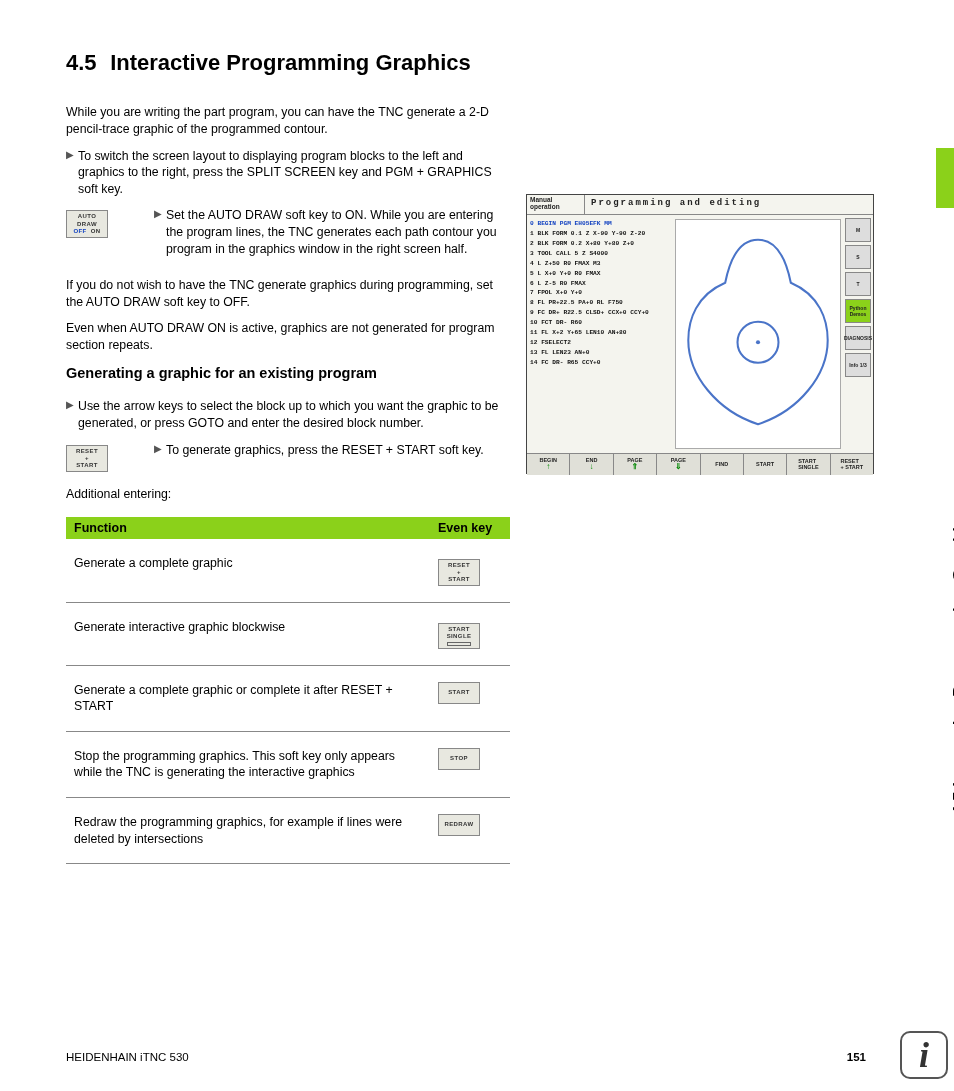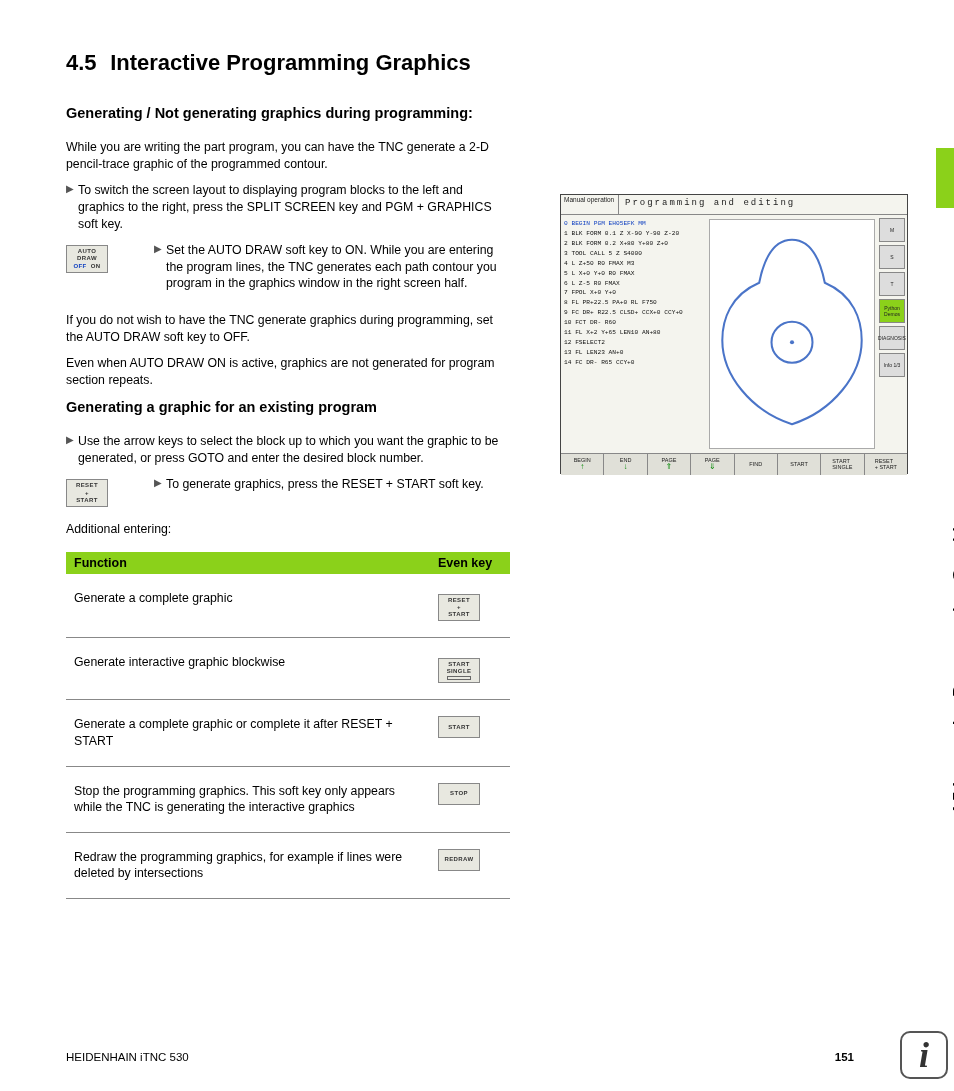--- a/index.html
+++ b/index.html
@@ -88,49 +88,50 @@
     font-weight: bold;
     white-space: nowrap;
   }
   .footer {
     position: absolute;
     left: 66px;
     bottom: 28px;
     width: 800px;
     font-size: 11.5px;
   }
-  .footer .pn { position: absolute; right: 12px; font-weight: bold; }
+  .footer .pn { position: absolute; right: 0; font-weight: bold; }
   .info-icon {
     position: absolute;
     right: 6px;
     bottom: 12px;
     width: 48px;
     height: 48px;
     border: 2px solid #555;
     border-radius: 10px;
     display: flex;
     align-items: center;
     justify-content: center;
     font-family: Georgia, serif;
     font-size: 36px;
     font-weight: bold;
     font-style: italic;
     color: #333;
   }
   
   .shot {
     position: absolute;
-    left: 560px;
+    left: 526px;
     top: 194px;
     width: 348px;
     height: 280px;
     border: 1px solid #444;
     background: #f4f4ee;
     font-size: 6.5px;
     color: #222;
+    font-weight: bold;
   }
   .shot .hdr { display:flex; height:20px; border-bottom:1px solid #888; }
   .shot .hdr .m { width:58px; padding:2px 3px; border-right:1px solid #888; line-height:1; }
   .shot .hdr .t { flex:1; padding:3px 6px; font-size:9px; letter-spacing:2px; font-family: "Courier New", monospace; }
   .shot .body { display:flex; height:238px; }
   .shot .prog { width:148px; padding:4px 3px; font-family:"Courier New",monospace; font-size:6.2px; line-height:1.6; color:#111; }
   .shot .prog .ln0 { color:#1040c0; }
   .shot .gfx { flex:1; background:#fff; margin:4px 2px 4px 0; border:1px solid #aaa; position:relative; }
   .shot .rs { width:30px; display:flex; flex-direction:column; gap:3px; padding:3px 2px; }
   .shot .rs .rb { height:24px; border:1px solid #888; background:#ddd; font-size:5px; display:flex; align-items:center; justify-content:center; text-align:center; }
@@ -144,21 +145,20 @@
 </head>
 <body>
 
 <div class="page">
   <h1>
     <span class="num">4.5</span>
     <span>Interactive Programming Graphics</span>
   </h1>
 
   <div class="col">
-    <h2>Generating / Not generating graphics during programming:</h2>
 
     <p>While you are writing the part program, you can have the TNC generate a 2-D pencil-trace graphic of the programmed contour.</p>
 
     <div class="bullet">
       <div class="tri">▶</div>
       <div class="txt">To switch the screen layout to displaying program blocks to the left and graphics to the right, press the SPLIT SCREEN key and PGM + GRAPHICS soft key.</div>
     </div>
 
     <div class="withkey">
       <div class="keycol">

